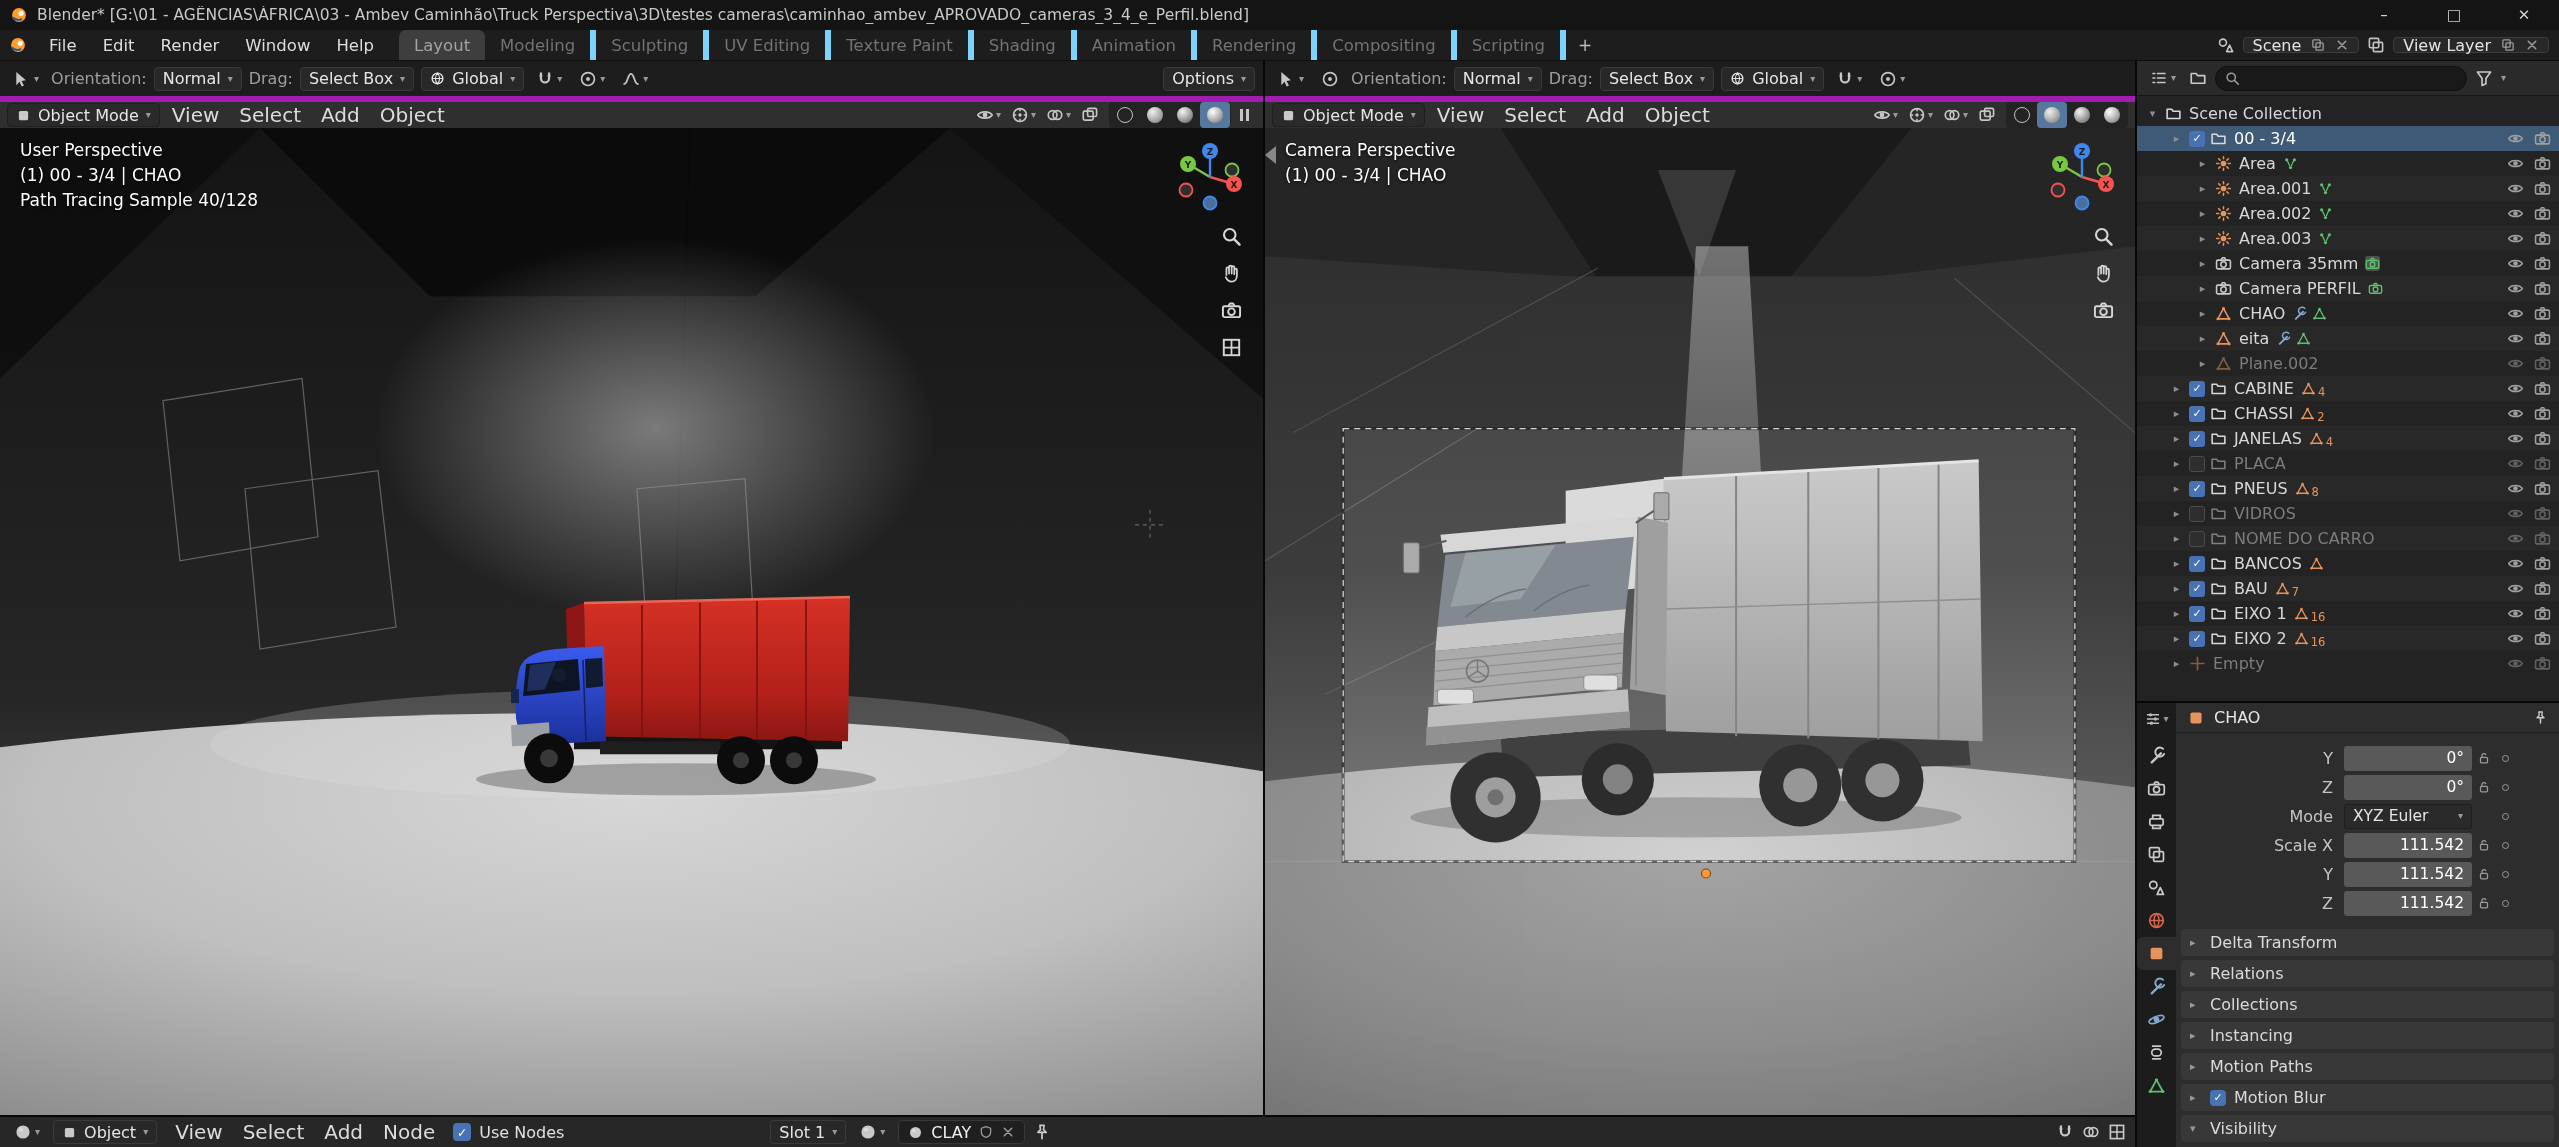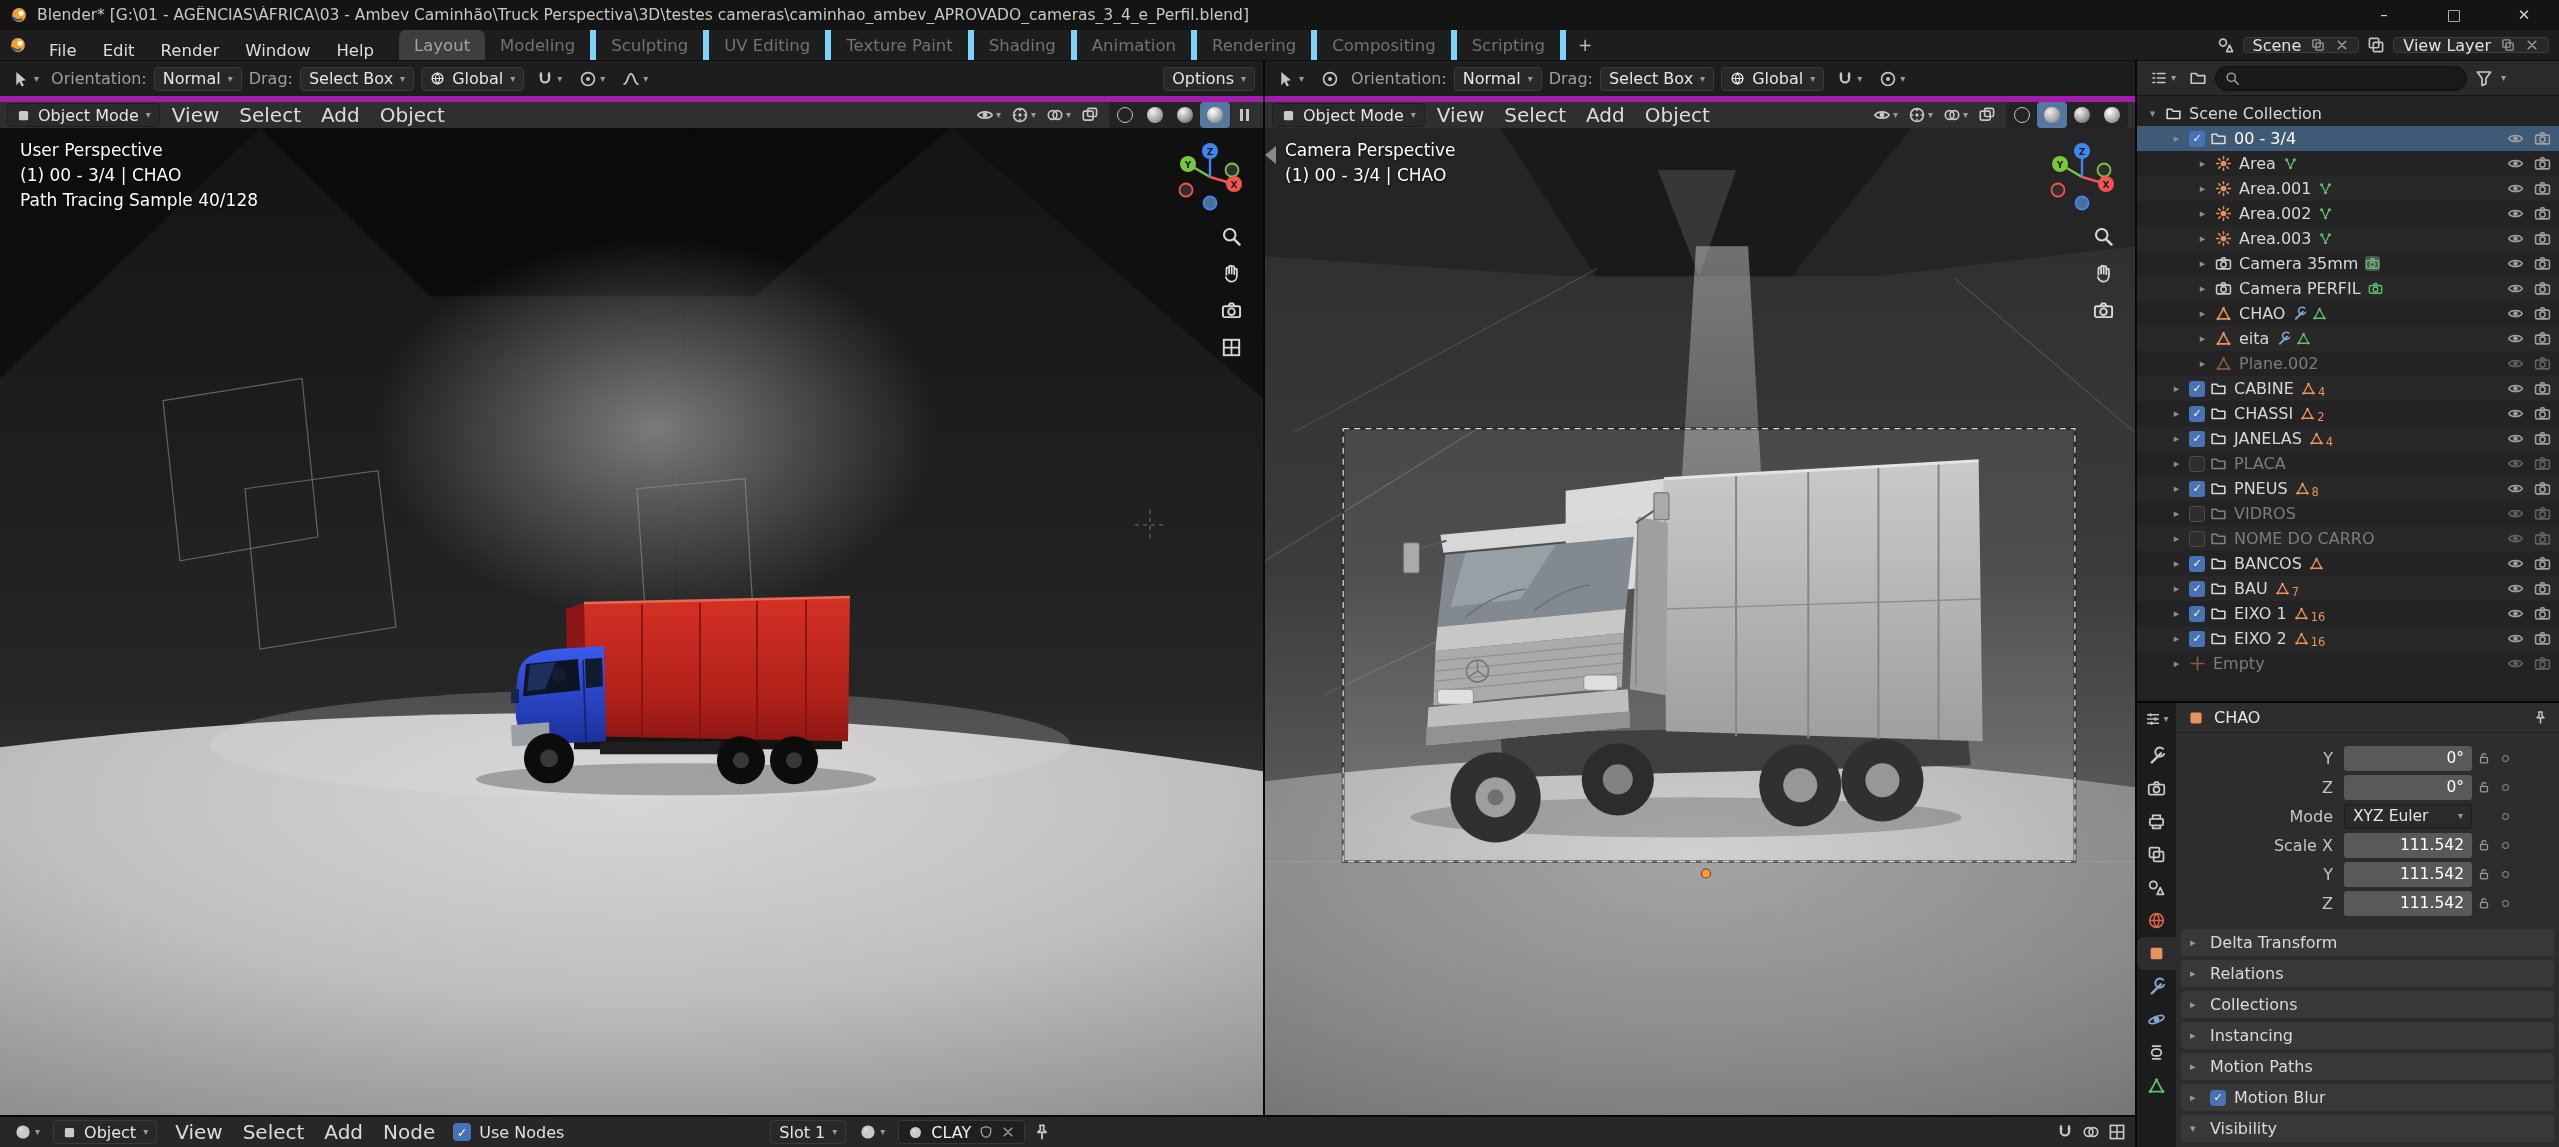--- a/index.html
+++ b/index.html
@@ -14,21 +14,21 @@
 
 .titlebar{height:30px;background:#141414;display:flex;align-items:center;gap:9px;padding:0 0 0 10px;flex:0 0 auto}
 .app-ic{width:18px;height:18px;flex:0 0 auto}
 .titlebar .title{font-size:15.5px;color:#c9c9c9;white-space:nowrap;overflow:hidden}
 .win-controls{margin-left:auto;display:flex;height:100%}
 .win-btn{width:70px;display:flex;align-items:center;justify-content:center;color:#cfcfcf;font-size:15px}
 
 
 .topbar{height:31px;background:#1d1d1d;display:flex;align-items:stretch;border-bottom:1px solid #0e0e0e;flex:0 0 auto}
 .logo-btn{display:flex;align-items:center;padding:0 9px}
-#menu-list{display:flex;align-items:flex-end}
+#menu-list{display:flex;align-items:center}
 .menu-item{display:flex;align-items:center;padding:0 13px;font-size:16.5px;color:#dedede}
 #ws-tabs{display:flex;align-items:stretch;margin-left:12px}
 .ws-tab{display:flex;align-items:center;padding:0 15px;font-size:16.5px;color:#737373;border-right:6px solid #7dd3fc}
 .ws-tab.active{background:#3e3e3e;color:#a3a3a3;border-radius:7px 7px 0 0;border-right:none}
 .ws-add{display:flex;align-items:center;padding:0 12px;color:#bdbdbd;font-size:17px}
 .topbar-right{margin-left:auto;display:flex;align-items:center;gap:8px;padding-right:10px}
 .selector{height:16px;background:#282828;border:1px solid #3c3c3c;border-radius:4px;display:flex;align-items:center;gap:10px;padding:0 9px;font-size:16px;color:#e3e3e3}
 .mini-ic{width:14px;height:14px;color:#9c9c9c;flex:0 0 auto}
 .tb-ic{width:18px;height:18px;color:#c2c2c2;flex:0 0 auto}
 

